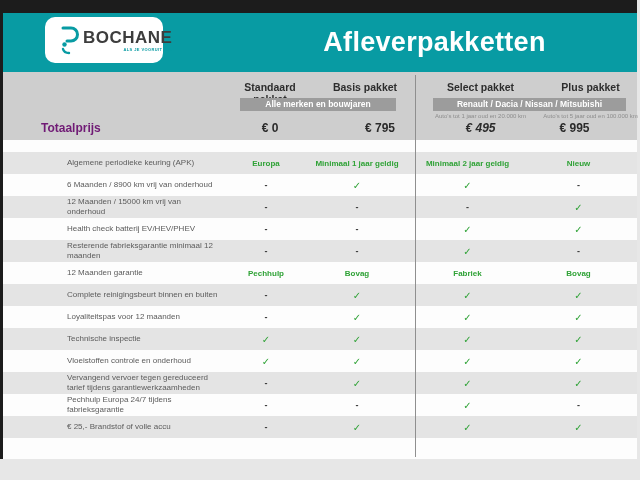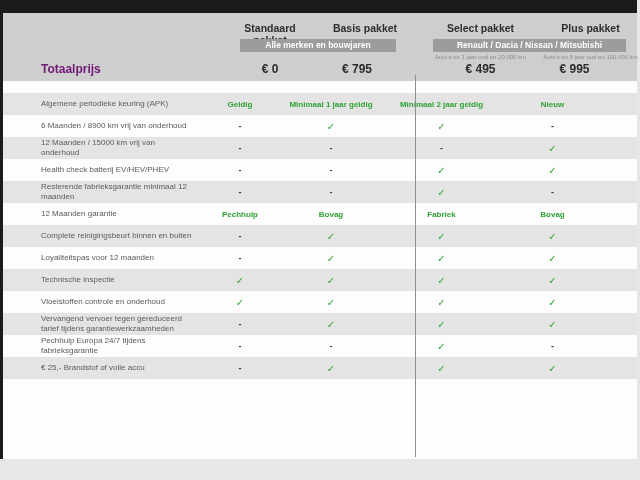--- a/index.html
+++ b/index.html
@@ -28,43 +28,57 @@
   .cn1 { left:225px; width:84px; }  .cn2 { left:309px; width:106px; }
   .cn3 { left:417px; width:121px; } .cn4 { left:538px; width:99px; }
   .badge { position:absolute; top:26px; height:13px; background:#9c9c9c; color:#ffffff;
            font-size:8.5px; font-weight:bold; text-align:center; line-height:13px; }
   .badge1 { left:237px; width:156px; }
   .badge2 { left:430px; width:193px; }
   .caption { position:absolute; top:41px; font-size:6px; color:#8d8d8d; text-align:center; }
   .cap1 { left:417px; width:121px; } .cap2 { left:538px; width:99px; }
   .total-label { position:absolute; left:38px; top:49px; font-size:12px; font-weight:bold; color:#701a75; }
   .price { position:absolute; top:49px; text-align:center; font-size:12px; font-weight:bold; color:#2b2b2b; }
-  .p1 { left:225px; width:84px; }  .p2 { left:301px; width:106px; }
-  .p3 { left:417px; width:121px; } .p4 { left:522px; width:99px; }
+  .p1 { left:225px; width:84px; }  .p2 { left:324px; width:106px; }
+  .p3 { left:417px; width:121px;font-style:italic; } .p4 { left:522px; width:99px; }
 
   
   .rows { padding-top:12px; background:#fdfdfd; position:relative; }
-  .feature-row { display:flex; align-items:center; min-height:22px; background:#fdfdfd; }
+  .feature-row { display:flex; align-items:center; min-height:22px; background:#fdfdfd;padding-left:26px; }
   .feature-row.shaded { background:#e4e4e4; }
   .feature-label { width:195px; padding-left:38px; padding-right:6px; font-size:8px; color:#5b5b5b; line-height:10px; }
   .cell { text-align:center; }
   .c1 { width:84px; } .c2 { width:98px; } .c3 { width:123px; } .c4 { width:99px; }
   .cell.check { color:#2fa236; font-size:10px; font-weight:bold; }
   .cell.dash  { color:#3a3a3a; font-size:9px;  font-weight:bold; }
   .cell.word  { color:#2fa236; font-size:8px;  font-weight:bold; }
 
   .vdivider { position:absolute; left:412px; top:62px; height:382px; width:1px; background:#8f8f8f; }
 </style>
 </head>
 <body>
 
 <div class="topstrip"></div>
 
 <div class="sheet">
 
+  <div class="banner">
+    <div class="logo-box">
+      <svg class="logo-icon" viewBox="0 0 22 30">
+        <path d="M6 3 h8 a6.5 6.5 0 0 1 0 13 h-4" fill="none" stroke="#089ba3" stroke-width="3" stroke-linecap="round"></path>
+        <circle cx="7.5" cy="19.5" r="2.2" fill="#089ba3"></circle>
+        <path d="M6 24 q1 4 6 4" fill="none" stroke="#089ba3" stroke-width="2.4" stroke-linecap="round"></path>
+      </svg>
+      <span class="logo-txt">
+        <span class="logo-name">BOCHANE</span>
+        <span class="logo-tag">ALS JE VOORUIT WIL</span>
+      </span>
+    </div>
+    <div class="page-title">Afleverpakketten</div>
+  </div>
 
   <div class="colhead">
     <div class="colname cn1">Standaard pakket</div>
     <div class="colname cn3">Select pakket</div>
     <div class="colname cn2">Basis pakket</div>
     <div class="colname cn4">Plus pakket</div>
 
     <div class="badge badge2">Renault / Dacia / Nissan / Mitsubishi</div>
     <div class="badge badge1">Alle merken en bouwjaren</div>
 
@@ -74,21 +88,21 @@
     <div class="total-label">Totaalprijs</div>
     <div class="price p1">€ 0</div>
     <div class="price p2">€ 795</div>
     <div class="price p3">€ 495</div>
     <div class="price p4">€ 995</div>
   </div>
 
   <div class="rows">
   <div class="feature-row shaded">
     <div class="feature-label">Algemene periodieke keuring (APK)</div>
-    <div class="cell c1 word">Geldig</div>
+    <div class="cell c1 word">Europa</div>
     <div class="cell c2 word">Minimaal 1 jaar geldig</div>
     <div class="cell c3 word">Minimaal 2 jaar geldig</div>
     <div class="cell c4 word">Nieuw</div>
   </div>
 
   <div class="feature-row">
     <div class="feature-label">6 Maanden / 8900 km vrij van onderhoud</div>
     <div class="cell c1 dash">-</div>
     <div class="cell c2 check">✓</div>
     <div class="cell c3 check">✓</div>

